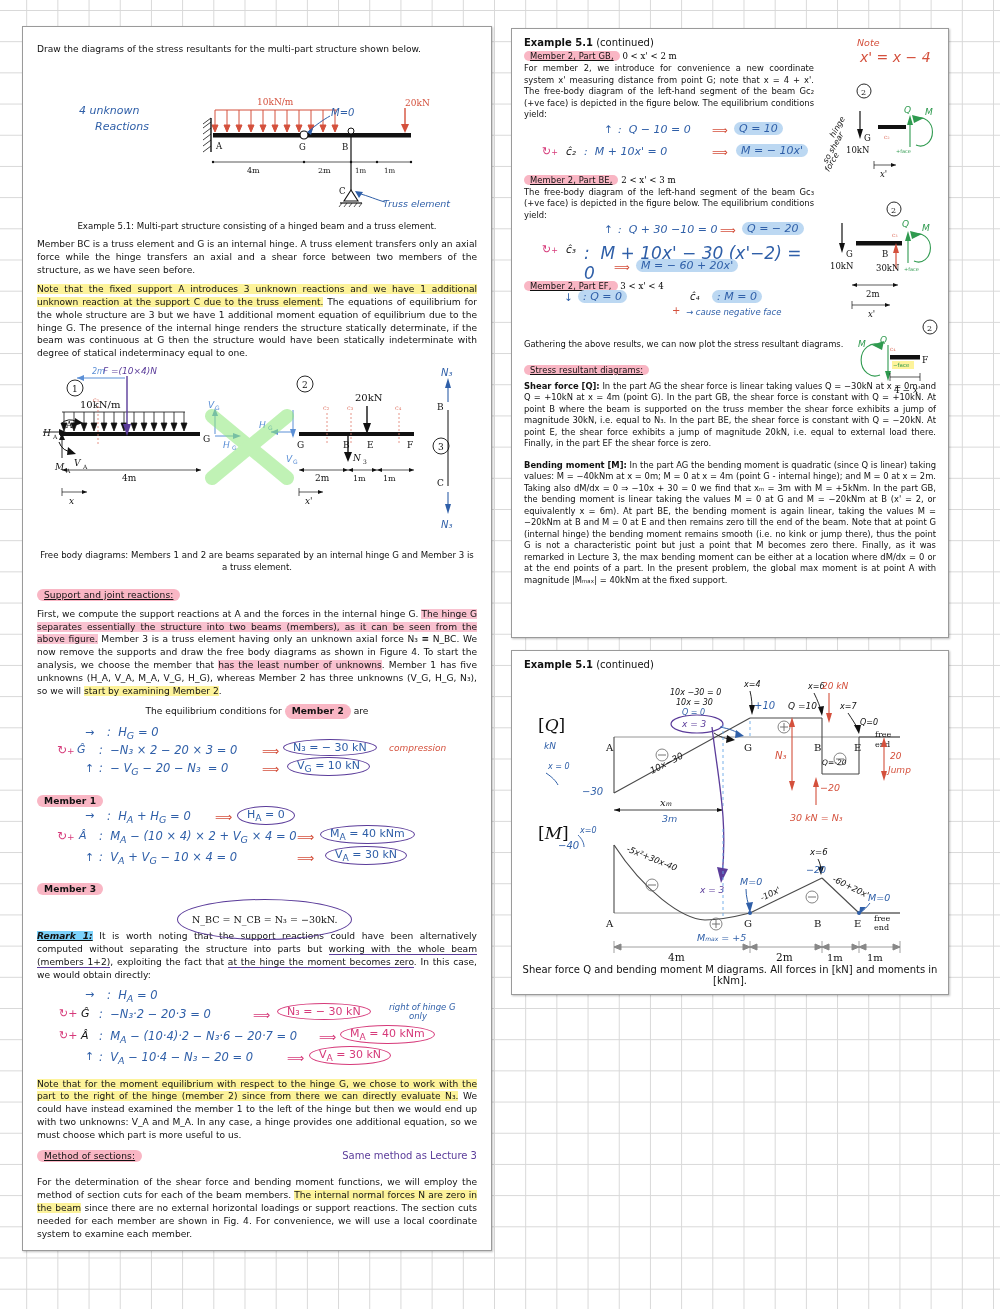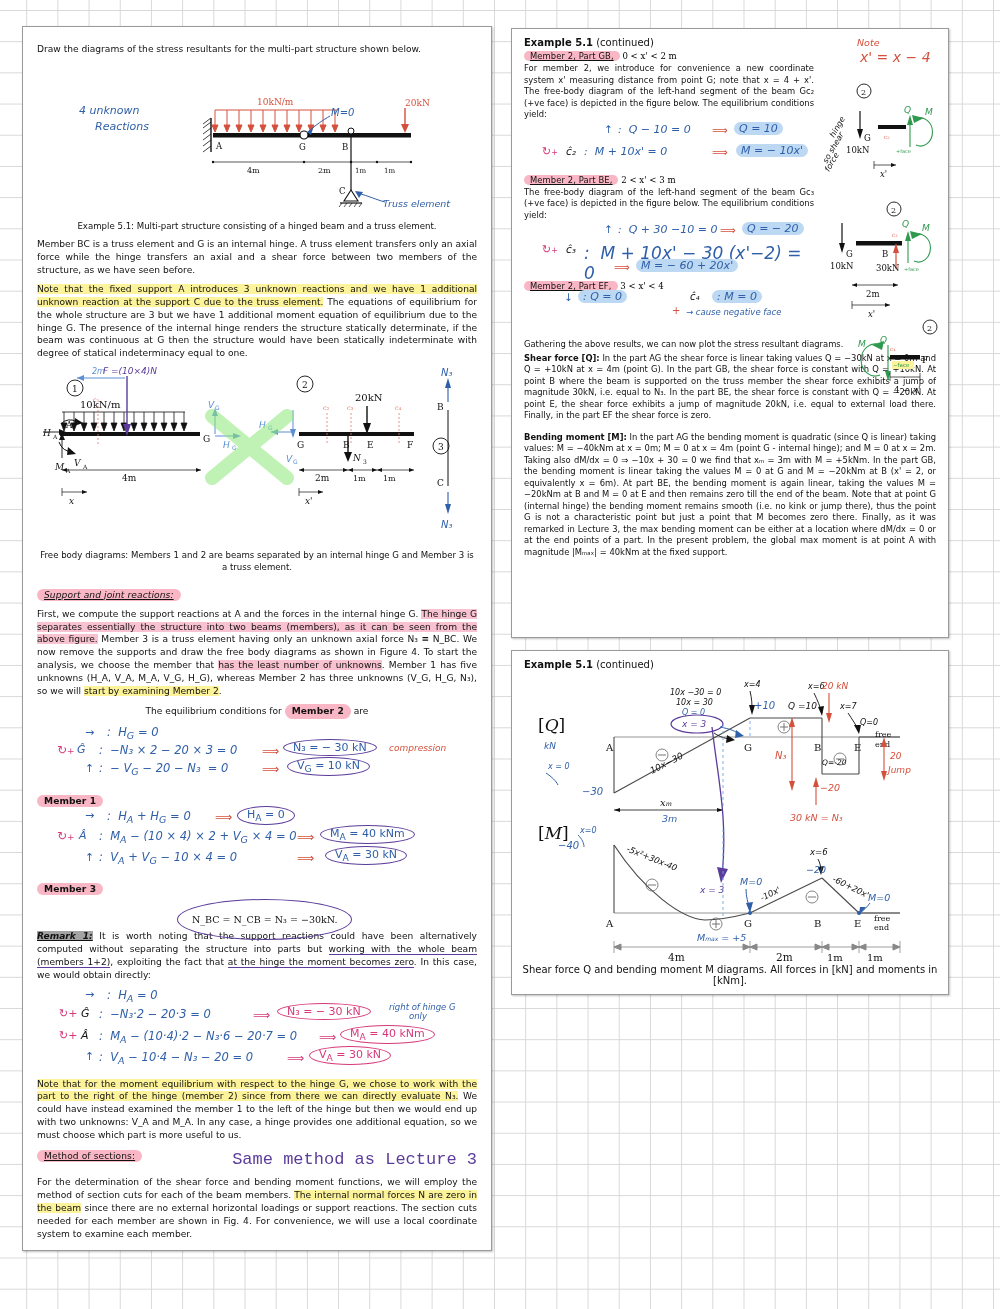--- a/index.html
+++ b/index.html
@@ -32,34 +32,34 @@
   .p, .cap{
     font-family:"DejaVu Sans", sans-serif;
     font-size:9.1px;line-height:1.42;color:#111;
     text-align:justify;margin:6px 0;
   }
   #panel-rt-top .p{font-size:8.4px;line-height:1.37;margin:2px 0;}
   .cap{text-align:center;font-size:8.6px;margin-top:8px;}
   .ttl{font-size:10.6px;color:#111;margin:0 0 6px 0;}
   .ttl b{font-weight:bold;}
   .hi-y{background:#fdf39a;}
-  .hi-g{background:#a3a3a3;}
+  .hi-g{background:#7dd3fc;}
   .it{font-style:italic;}
   .mathu{font-family:"DejaVu Serif",serif;}
   .ul{text-decoration:underline;}
   .ul-pur{border-bottom:1px solid #5b3c9a;}
 
   .pill{
     display:inline-block;background:#f9b6c4;color:#111;
     border-radius:9px;padding:1px 7px;font-size:9.1px;
     font-weight:bold;letter-spacing:.1px;
   }
   .pill.u{text-decoration:underline;font-weight:normal;}
   .pill-sm{font-size:8.4px;padding:0px 6px;}
-  .sect{margin:9px 0 4px 0;font-style:italic;}
+  .sect{margin:9px 0 4px 0;}
 
   
   .hw{font-family:"DejaVu Sans",sans-serif;font-style:italic;}
   .hw-blue{color:#2f5fa8;}
   .hw-pur{color:#5b3c9a;}
   .hw-red{color:#d4503c;}
   .hw-pink{color:#d63a7a;}
   .hw-blk{color:#111;}
   .eqbox{background:#bcd8f2;border-radius:8px;padding:0 5px;display:inline-block;}
 
@@ -421,21 +421,21 @@
       <div class="abs hw hw-pink" style="left:250px;top:63px;font-size:12px;">⟹</div>
       <div class="abs oval pk" style="left:272px;top:58px;font-size:11px;color:#d63a7a;">V<sub>A</sub> = 30 kN</div>
     </div>
 
     <div class="p">
       <span class="hi-y">Note that for the moment equilibrium with respect to the hinge G, we chose to work with the part to the right of the hinge (member 2) since from there we can directly evaluate N₃.</span><span> We could have instead examined the member 1 to the left of the hinge but then we would end up with two unknowns: V_A and M_A. In any case, a hinge provides one additional equation, so we must choose which part is more useful to us.</span>
     </div>
 
     <div style="position:relative;height:20px;margin-top:8px;">
       <span class="pill u" style="position:absolute;left:0;top:0;">Method of sections:</span>
-      <span class="abs hw hw-pur" style="right:0;top:0;font-size:17px;font-style:normal;font-family:Liberation Mono, monospace;">Same method as Lecture 3</span>
+      <span class="abs hw hw-pur" style="right:0;top:0;font-size:10px;font-style:normal;">Same method as Lecture 3</span>
     </div>
 
     <div class="p">
       <span>For the determination of the shear force and bending moment functions, we will employ the method of section cuts for each of the beam members. </span><span class="hi-y">The internal normal forces N are zero in the beam</span><span> since there are no external horizontal loadings or support reactions. The section cuts needed for each member are shown in Fig. 4. For convenience, we will use a local coordinate system to examine each member.</span>
     </div>
 
   </div>
 
   <div class="panel" id="panel-rt-top">
     <div class="ttl" style="font-size:10px;margin-bottom:3px;">
@@ -570,20 +570,23 @@
       <div class="abs hw hw-blue" style="left:40px;top:0;font-size:10.5px;">↓</div>
       <div class="abs hw hw-blue eqbox" style="left:54px;top:-1px;font-size:11px;">: Q = 0</div>
       <div class="abs hw hw-blk" style="left:166px;top:0;font-size:10px;">ĉ₄</div>
       <div class="abs hw hw-blue eqbox" style="left:188px;top:-1px;font-size:11px;">: M = 0</div>
       <div class="abs hw hw-red" style="left:148px;top:14px;font-size:10px;">+</div>
       <div class="abs hw hw-blue" style="left:162px;top:16px;font-size:8.5px;">→ cause negative face</div>
     </div>
 
     <div class="p" style="margin-top:14px;">Gathering the above results, we can now plot the stress resultant diagrams.</div>
 
+    <div style="margin:7px 0 4px 0;">
+      <span class="pill u pill-sm">Stress resultant diagrams:</span>
+    </div>
 
     <div class="p">
       <b>Shear force [Q]:</b><span> In the part AG the shear force is linear taking values Q = −30kN at x = 0m and Q = +10kN at x = 4m (point G). In the part GB, the shear force is constant with Q = +10kN. At point B where the beam is supported on the truss member the shear force exhibits a jump of magnitude 30kN, i.e. equal to N₃. In the part BE, the shear force is constant with Q = −20kN. At point E, the shear force exhibits a jump of magnitude 20kN, i.e. equal to external load there. Finally, in the part EF the shear force is zero.</span>
     </div>
 
     <div class="p" style="margin-top:10px;">
       <b>Bending moment [M]:</b><span> In the part AG the bending moment is quadratic (since Q is linear) taking values: M = −40kNm at x = 0m; M = 0 at x = 4m (point G - internal hinge); and M = 0 at x = 2m. Taking also dM/dx = 0 ⇒ −10x + 30 = 0 we find that xₘ = 3m with M = +5kNm. In the part GB, the bending moment is linear taking the values M = 0 at G and M = −20kNm at B (x' = 2, or equivalently x = 6m). At part BE, the bending moment is again linear, taking the values M = −20kNm at B and M = 0 at E and then remains zero till the end of the beam. Note that at point G (internal hinge) the bending moment remains smooth (i.e. no kink or jump there), thus the point G is not a characteristic point but just a point that M becomes zero there. Finally, as it was remarked in Lecture 3, the max bending moment can be either at a location where dM/dx = 0 or at the end points of a part. In the present problem, the global max moment is at point A with magnitude |Mₘₐₓ| = 40kNm at the fixed support.</span>
     </div>
   </div>
 

